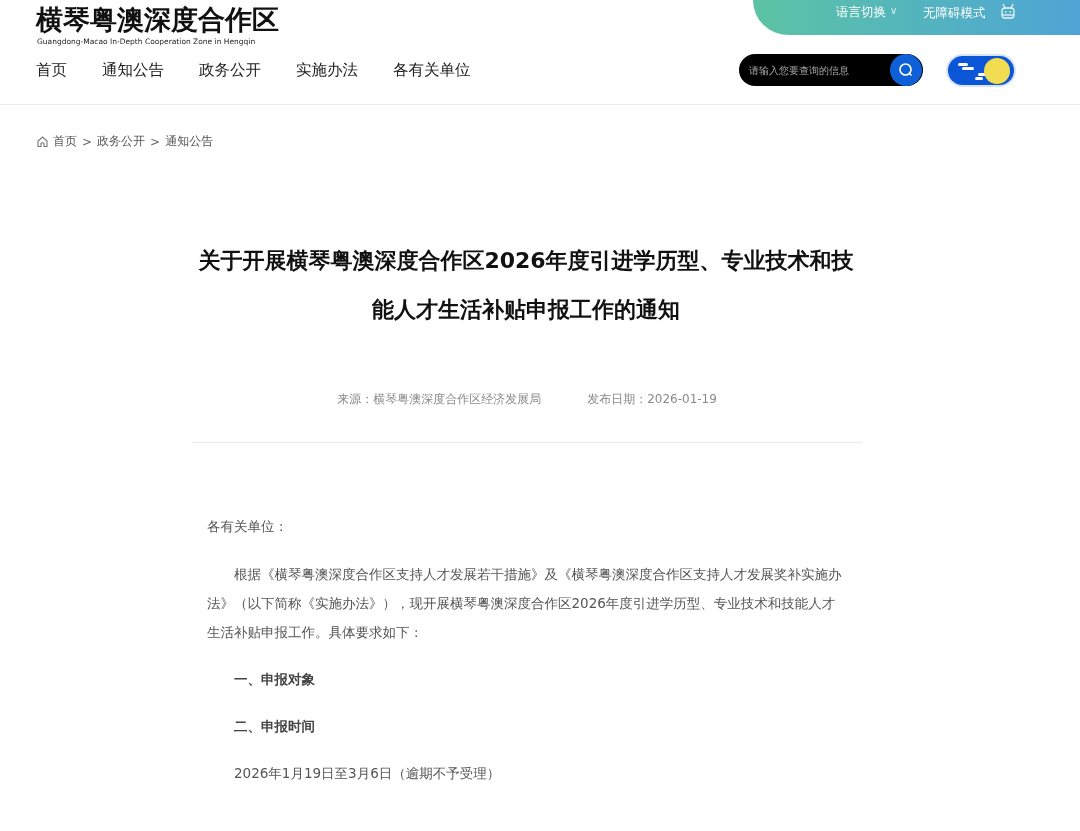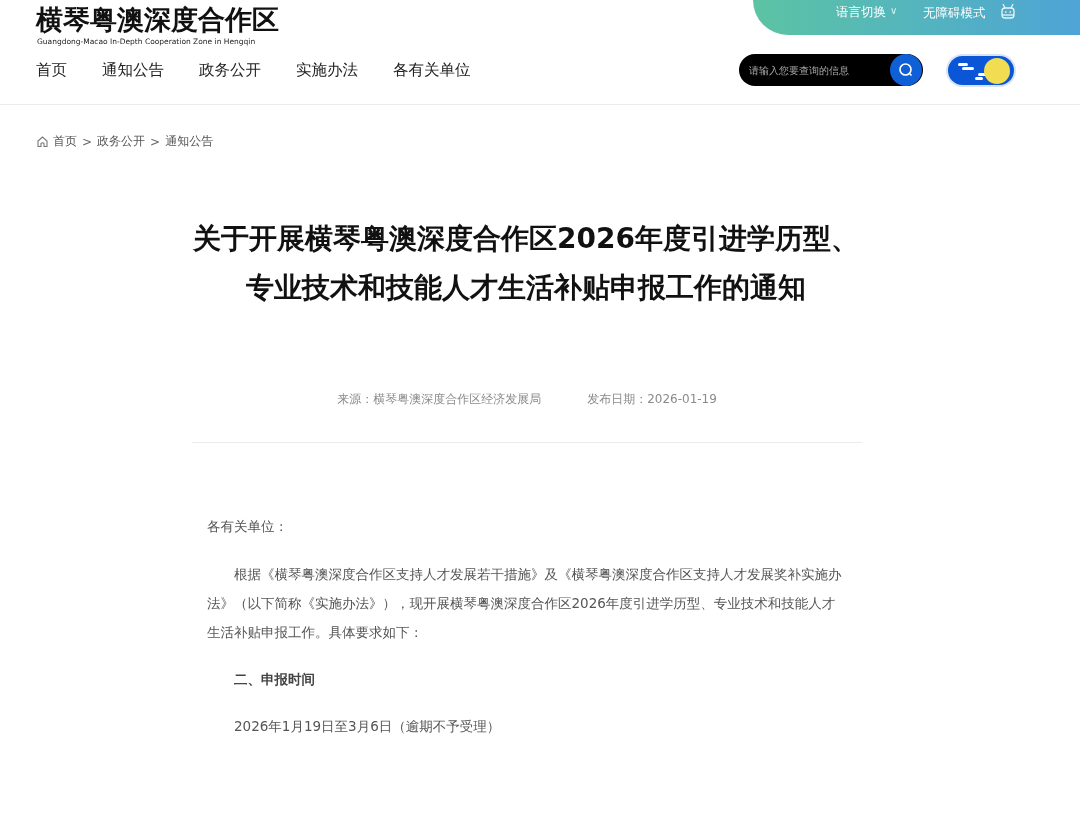--- a/index.html
+++ b/index.html
@@ -26,21 +26,21 @@
   .search-btn { position: absolute; left: 151px; top: 0; width: 32px; height: 32px; background: #0f5fd6; border-radius: 50%; }
 
   .toggle { position: absolute; left: 948px; top: 56px; width: 66px; height: 29px; background: #0a56d6; border-radius: 15px; box-shadow: 0 0 0 2px #d7e3f7; }
   .moon { position: absolute; left: 36px; top: 2px; width: 26px; height: 26px; border-radius: 50%; background: #f2dd52; }
   .cloud { position: absolute; height: 3px; background: #fff; border-radius: 2px; }
 
   .breadcrumb { position: absolute; left: 36px; top: 133px; font-size: 12px; color: #555; display: flex; align-items: center; white-space: nowrap; }
   .breadcrumb .sep { margin: 0 5px; color: #666; }
   .breadcrumb a { color: #555; text-decoration: none; cursor: pointer; }
 
-  .title { position: absolute; left: 190px; top: 214px; width: 672px; text-align: center; font-size: 28px; font-weight: bold; color: #111; line-height: 49px; }
+  .title { position: absolute; left: 190px; top: 236px; width: 672px; text-align: center; font-size: 22px; font-weight: bold; color: #111; line-height: 49px; }
 
   .meta { position: absolute; left: 192px; top: 391px; width: 670px; text-align: center; font-size: 12px; color: #8a8a8a; white-space: nowrap; }
   .meta span + span { margin-left: 46px; }
   .divider { position: absolute; left: 192px; top: 442px; width: 670px; height: 1px; background: #ebebeb; }
 
   .content { position: absolute; left: 191px; top: 496px; width: 672px; font-size: 13.5px; color: #555; line-height: 29px; }
   .content p { margin: 16px; }
   .content .greet { }
   .content .para { text-indent: 27px; margin-top: 19px; }
   .content .h { font-weight: bold; color: #444; padding-left: 27px; margin-top: 18px; }
@@ -108,15 +108,16 @@
 <h1 class="title">关于开展横琴粤澳深度合作区2026年度引进学历型、专业技术和技能人才生活补贴申报工作的通知</h1>
 
 <div class="meta">
   <span>来源：横琴粤澳深度合作区经济发展局</span><span>发布日期：2026-01-19</span>
 </div>
 <div class="divider"></div>
 
 <div class="content">
   <p class="greet">各有关单位：</p>
   <p class="para">根据《横琴粤澳深度合作区支持人才发展若干措施》及《横琴粤澳深度合作区支持人才发展奖补实施办法》（以下简称《实施办法》），现开展横琴粤澳深度合作区2026年度引进学历型、专业技术和技能人才生活补贴申报工作。具体要求如下：</p>
+  <p class="h">一、申报对象</p>
   <p class="h">二、申报时间</p>
   <p class="indent">2026年1月19日至3月6日（逾期不予受理）</p>
 </div>
 
 </body></html>

